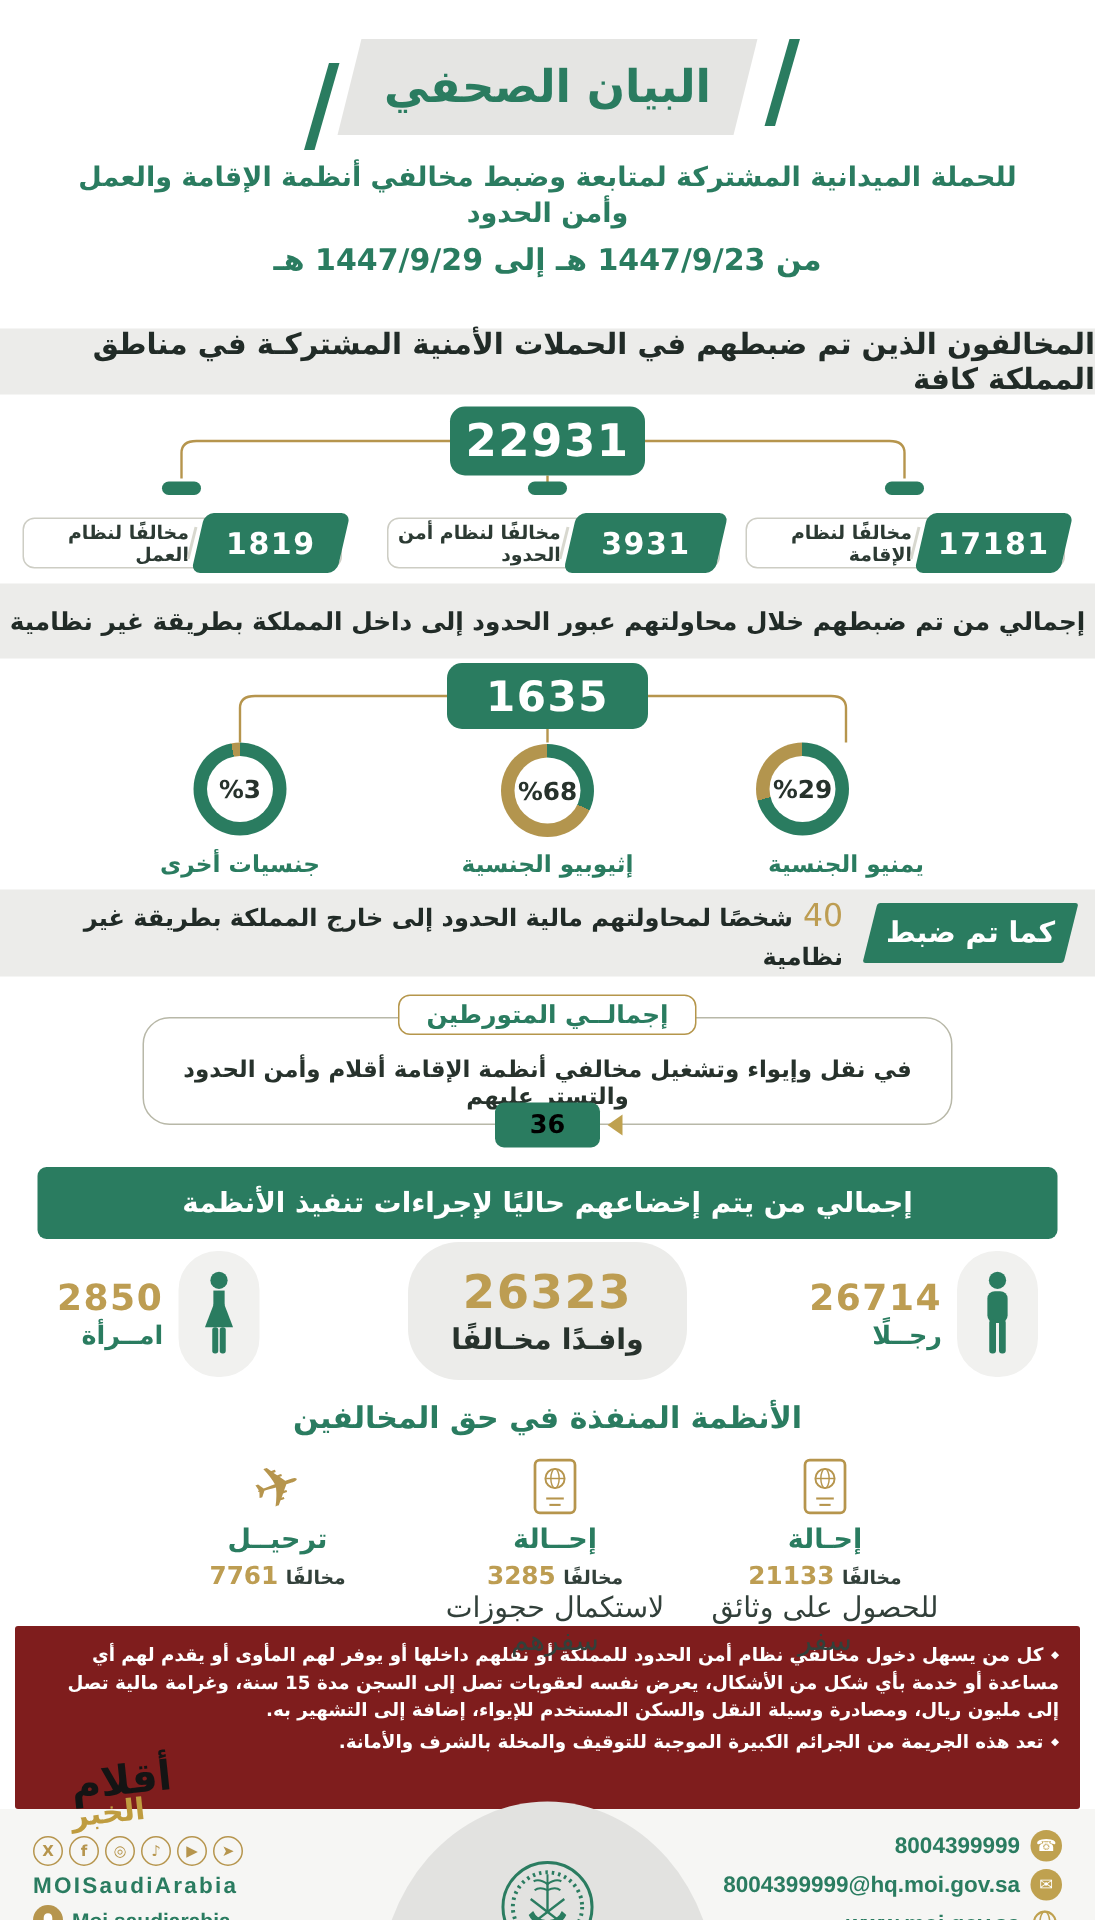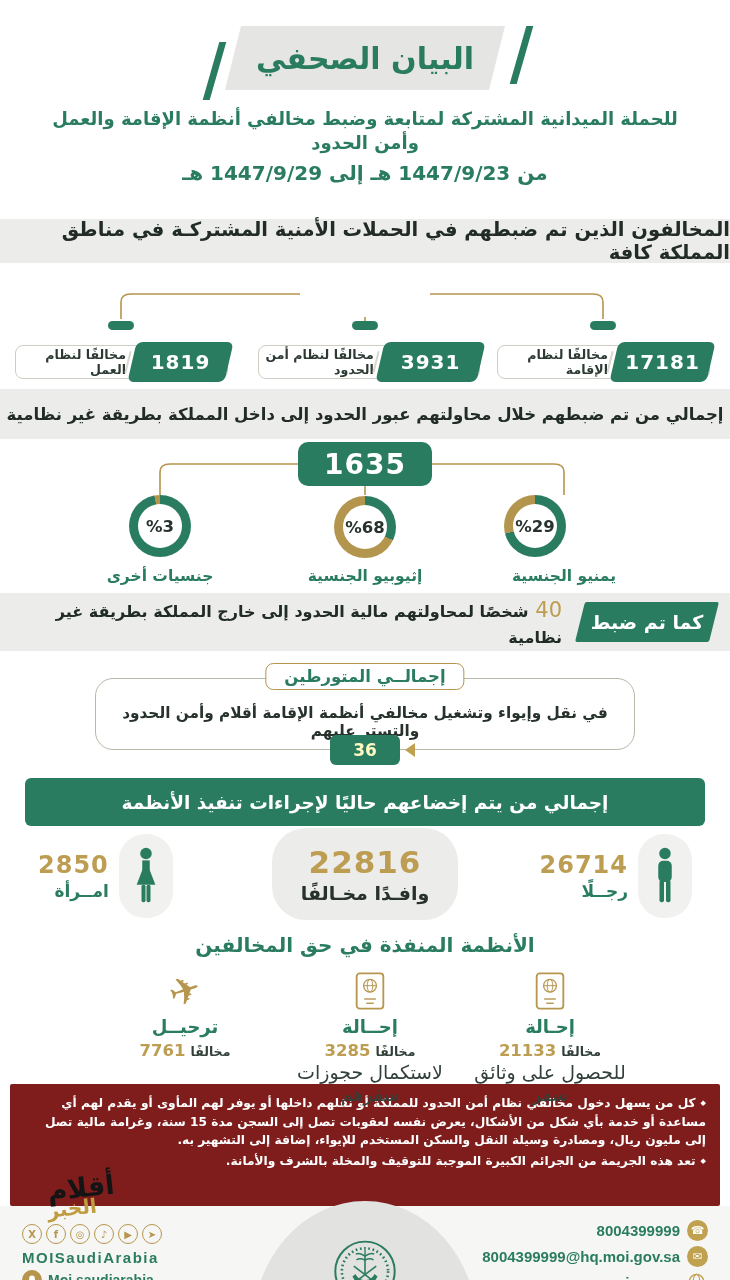--- a/index.html
+++ b/index.html
@@ -68,21 +68,21 @@
   
   .involved { position:relative; height:123px; }
   .inv-box { position:absolute; left:95px; right:95px; top:27px; height:72px;
     border:1.5px solid #b8b8a8; border-radius:18px; background:#fff; }
   .inv-tab { position:absolute; top:12px; left:50%; transform:translateX(-50%); z-index:2;
     background:#fff; border:1.5px solid #b5964b; border-radius:8px; padding:3px 18px;
     font-size:16.5px; font-weight:bold; color:#2a7c60; white-space:nowrap; }
   .inv-text { position:absolute; left:110px; right:110px; top:53px; text-align:center;
     font-size:15.3px; font-weight:600; color:#27322c; }
   .inv-num { position:absolute; top:84px; left:50%; transform:translateX(-50%); z-index:2;
-    width:70px; height:30px; background:#2a7c60; border-radius:6px; color:#fef9c3; font-weight:bold;
+    width:70px; height:30px; background:#2a7c60; border-radius:6px; color:#000000; font-weight:bold;
     font-size:17px; display:flex; align-items:center; justify-content:center;text-align:right; }
   .inv-tri { position:absolute; top:92px; left:50%; margin-left:40px; width:0; height:0;
     border-style:solid; border-width:7px 10px 7px 0; border-color:transparent #bfa14f transparent transparent; }
 
   
   .gb-wrap { height:52px; padding:4px 25px 0; }
   .green-banner { height:48px; background:#2a7c60; border-radius:6px; display:flex;
     align-items:center; justify-content:center; color:#fff; font-weight:bold; font-size:18.5px; }
   .stats { position:relative; height:100px; }
   .blob { position:absolute; left:272px; width:186px; top:2px; height:92px; background:#ececea;
@@ -159,20 +159,21 @@
 </div>
 
 <div class="gbanner banner1">المخالفون الذين تم ضبطهم في الحملات الأمنية المشتركـة في مناطق المملكة كافة</div>
 
 <div class="tree1">
   <svg class="connectors" viewBox="0 0 730 126">
     <path d="M430,31 H593 Q603,31 603,39 V56" fill="none" stroke="#b6954d" stroke-width="1.6"></path>
     <path d="M300,31 H131 Q121,31 121,39 V56" fill="none" stroke="#b6954d" stroke-width="1.6"></path>
     <path d="M365,54 V60" fill="none" stroke="#b6954d" stroke-width="1.6"></path>
   </svg>
+  <div class="bigbox" style="left:300px; top:8px; width:130px; height:46px; font-size:30px;">22931</div>
   <div class="capsule" style="left:590px; top:58px;"></div>
   <div class="capsule" style="left:352px; top:58px;"></div>
   <div class="capsule" style="left:108px; top:58px;"></div>
 
   <div class="pill" style="left:497px; top:82px; width:213px;">
     <div class="pill-label">مخالفًا لنظام الإقامة</div>
     <div class="pill-slash"></div>
     <div class="pill-num">
         <span>17181</span>
       </div>
@@ -239,21 +240,21 @@
   <div class="inv-num">36</div>
   <div class="inv-tri"></div>
 </div>
 
 <div class="gb-wrap">
   <div class="green-banner">إجمالي من يتم إخضاعهم حاليًا لإجراءات تنفيذ الأنظمة</div>
 </div>
 
 <div class="stats">
   <div class="blob">
-    <div class="num">22816</div>
+    <div class="num">26323</div>
     <div class="lbl">وافـدًا مخـالفًا</div>
   </div>
   <div class="sgroup right">
     <div class="sstack">
       <div class="num">26714</div>
       <div class="lbl">رجــلًا</div>
     </div>
     <div class="icon-pill">
       <svg width="30" height="66" viewBox="0 0 24 46">
         <circle cx="12" cy="5" r="4.6" fill="#2a7c60"></circle>

